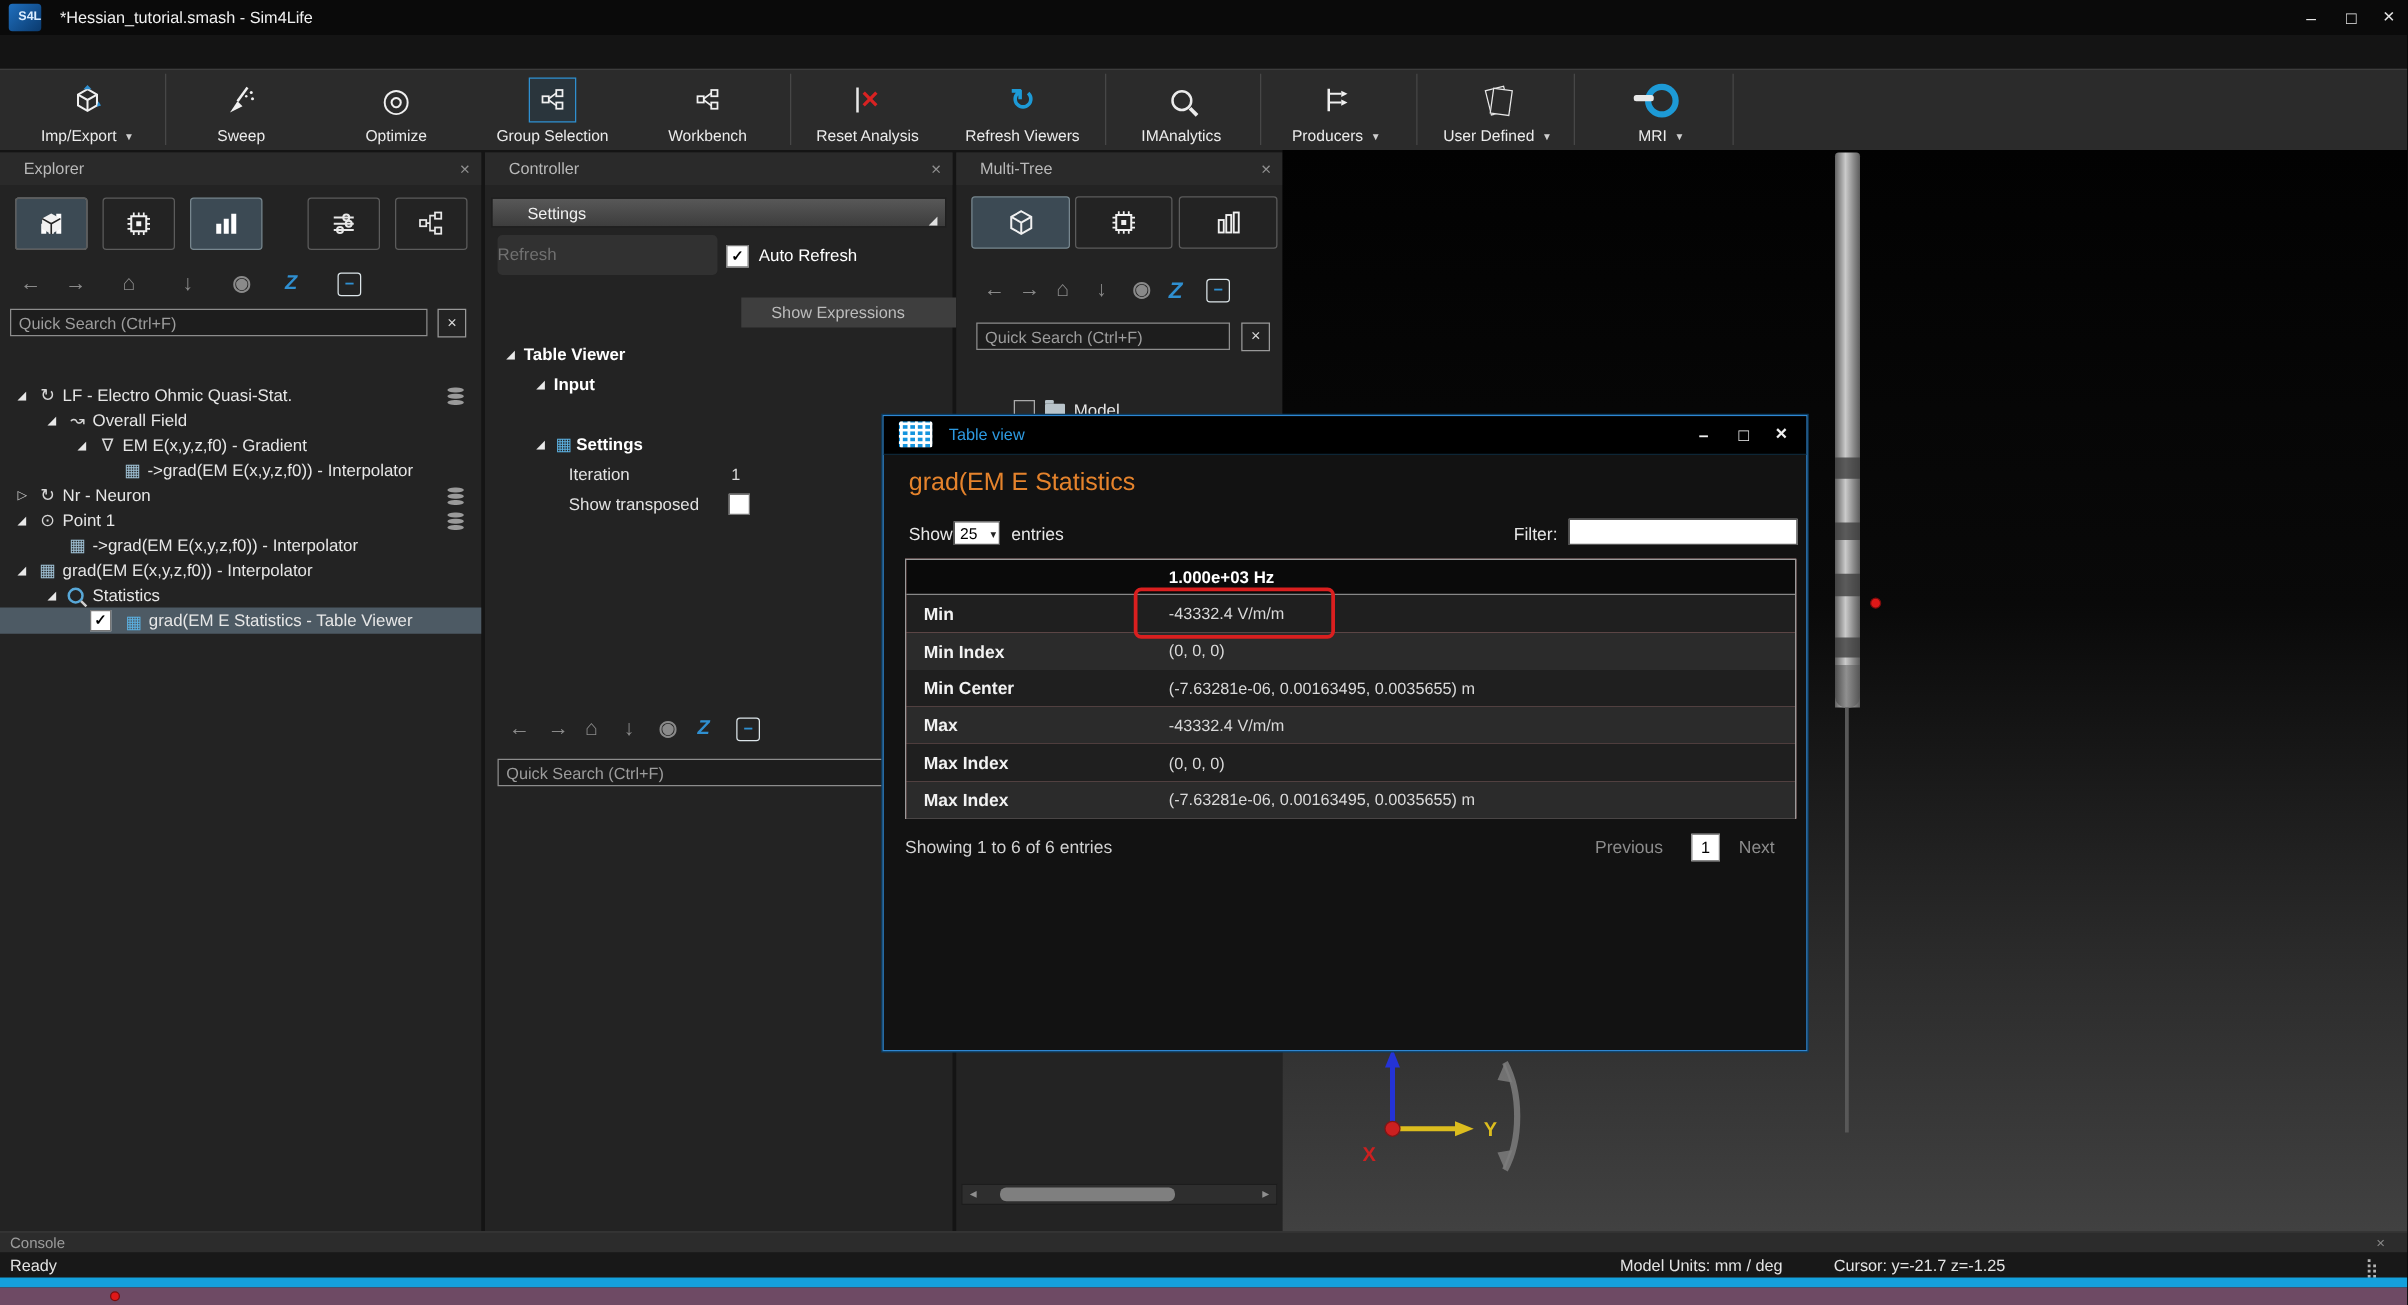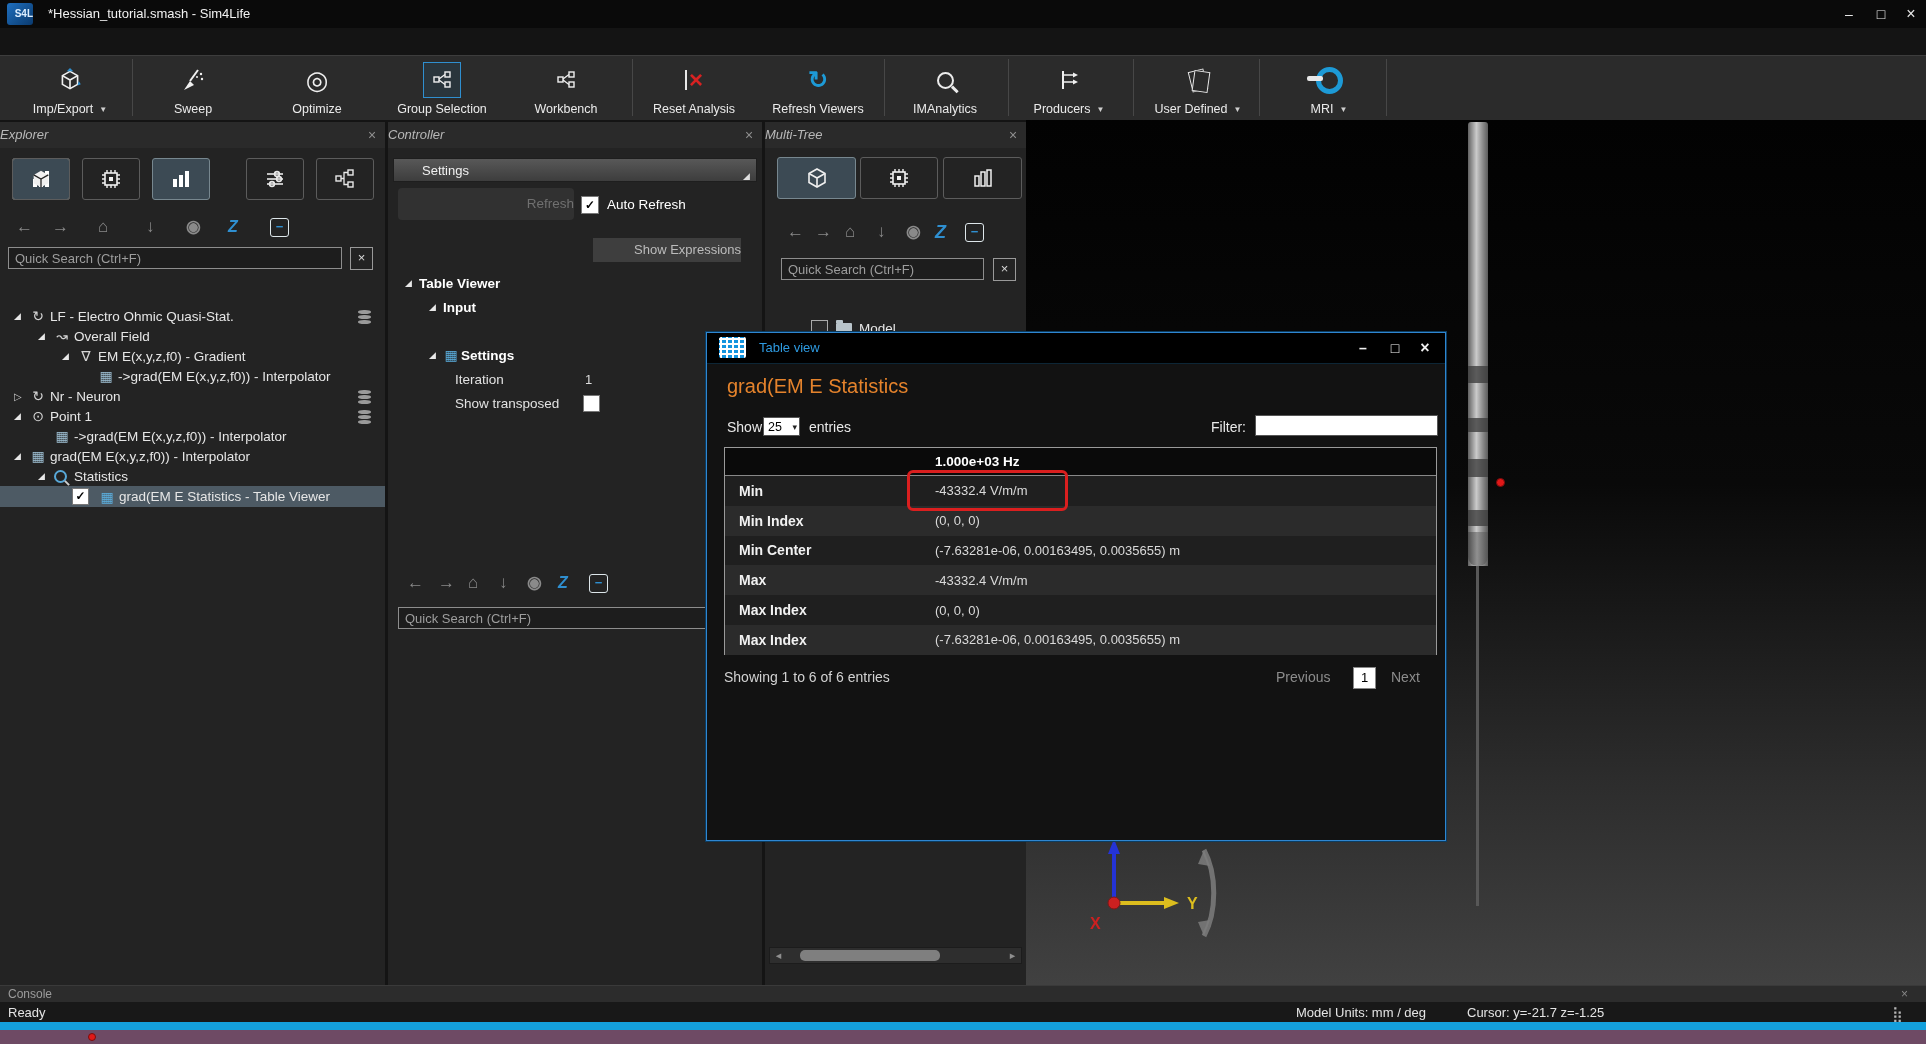--- a/index.html
+++ b/index.html
@@ -31,21 +31,21 @@
               right:-7px;bottom:-4px;transform:rotate(45deg);}
   .mri{width:17px;height:17px;border-radius:50%;border:5px solid #1d9ad6;position:relative;}
   .mri::before{content:"";position:absolute;left:-14px;top:4px;width:16px;height:5px;background:#e8e8e8;border-radius:2px;}
   .cards{position:relative;width:16px;height:21px;}
   .cards::before,.cards::after{content:"";position:absolute;width:14px;height:19px;border:1.5px solid #e8e8e8;background:#2b2b2b;}
   .cards::before{left:0;top:0;transform:rotate(-14deg);}
   .cards::after{left:3px;top:1px;transform:rotate(8deg);}
   
   .panel{background:#232323;}
   .phead{position:absolute;left:0;top:0;right:0;height:26px;background:#2a2a2a;color:#b8b8b8;
-         font-size:13px;line-height:26px;padding-left:0;box-sizing:border-box;font-style:italic;}
+         font-size:13px;line-height:26px;padding-left:19px;box-sizing:border-box;}
   .pclose{position:absolute;right:9px;top:0;color:#909090;font-size:14px;line-height:26px;}
   .tab{position:absolute;height:40px;border:1px solid #5c5c5c;border-radius:3px;
        display:flex;align-items:center;justify-content:center;background:transparent;}
   .tab.sel{background:#3c4a54;border-color:#77878f;}
   .nico{position:absolute;font-size:17px;font-weight:bold;color:#8a8a8a;line-height:20px;}
   .zjump{color:#2f8fd0;font-style:italic;font-size:16px;}
   .mbox{position:absolute;width:17px;height:17px;border:1px solid #dde6ea;border-radius:3px;
         color:#2f8fd0;font-size:13px;font-weight:bold;text-align:center;line-height:15px;}
   .qs{position:absolute;background:#1d1d1d;border:1px solid #8d8d8d;color:#cfcfcf;font-size:13px;
       padding:0 6px;height:22px;box-sizing:border-box;font-family:"Liberation Sans",sans-serif;}
@@ -65,23 +65,23 @@
   .cbempty{background:#fff;}
   .smag{width:9px;height:9px;border:2px solid #58a8d8;border-radius:50%;position:relative;flex:none;margin:0 7px 0 2px;}
   .smag::after{content:"";position:absolute;width:6px;height:2px;background:#cfcfcf;right:-5px;bottom:-3px;transform:rotate(45deg);}
   .folder{width:16px;height:11px;background:#b9c4ca;border-radius:1px;position:relative;flex:none;margin-right:7px;}
   .folder::before{content:"";position:absolute;left:0;top:-3px;width:7px;height:3px;background:#b9c4ca;border-radius:1px 1px 0 0;}
   
   .ctlmode{position:absolute;left:5px;top:36px;width:364px;height:24px;background:linear-gradient(180deg,#585858,#3d3d3d);
            border:1px solid #1e1e1e;color:#f0f0f0;font-size:13px;line-height:24px;padding-left:28px;box-sizing:border-box;}
   .corner{position:absolute;right:6px;top:5px;font-size:9px;color:#e0e0e0;}
   .btnrefresh{position:absolute;left:10px;top:66px;width:176px;height:32px;background:#313131;border-radius:4px;
-              color:#707070;font-size:13.5px;text-align:right;line-height:32px;}
+              color:#707070;font-size:13.5px;text-align:left;line-height:32px;}
   .btnexpr{position:absolute;left:205px;top:116px;width:148px;height:24px;background:#3e3e3e;
-           color:#bcbcbc;font-size:13px;text-align:right;line-height:24px;}
+           color:#bcbcbc;font-size:13px;text-align:left;line-height:24px;padding-left:24px;}
   .prow{position:absolute;left:0;width:100%;height:22px;display:flex;align-items:center;
         font-size:13.5px;color:#e2e2e2;white-space:nowrap;}
   .prow .bold{font-weight:bold;color:#fff;}
   .pval{position:absolute;left:197px;font-size:13px;color:#dcdcdc;}
   
   .sbar{position:absolute;height:17px;background:#2e2e2e;border:1px solid #1c1c1c;box-sizing:border-box;}
   .sbtn{position:absolute;top:0;width:17px;height:15px;color:#8f8f8f;font-size:11px;text-align:center;line-height:15px;}
   .sthumb{position:absolute;top:2px;height:11px;background:#7f7f7f;border-radius:5px;}
   
   .viewport{left:1026px;top:120px;width:900px;height:865px;

